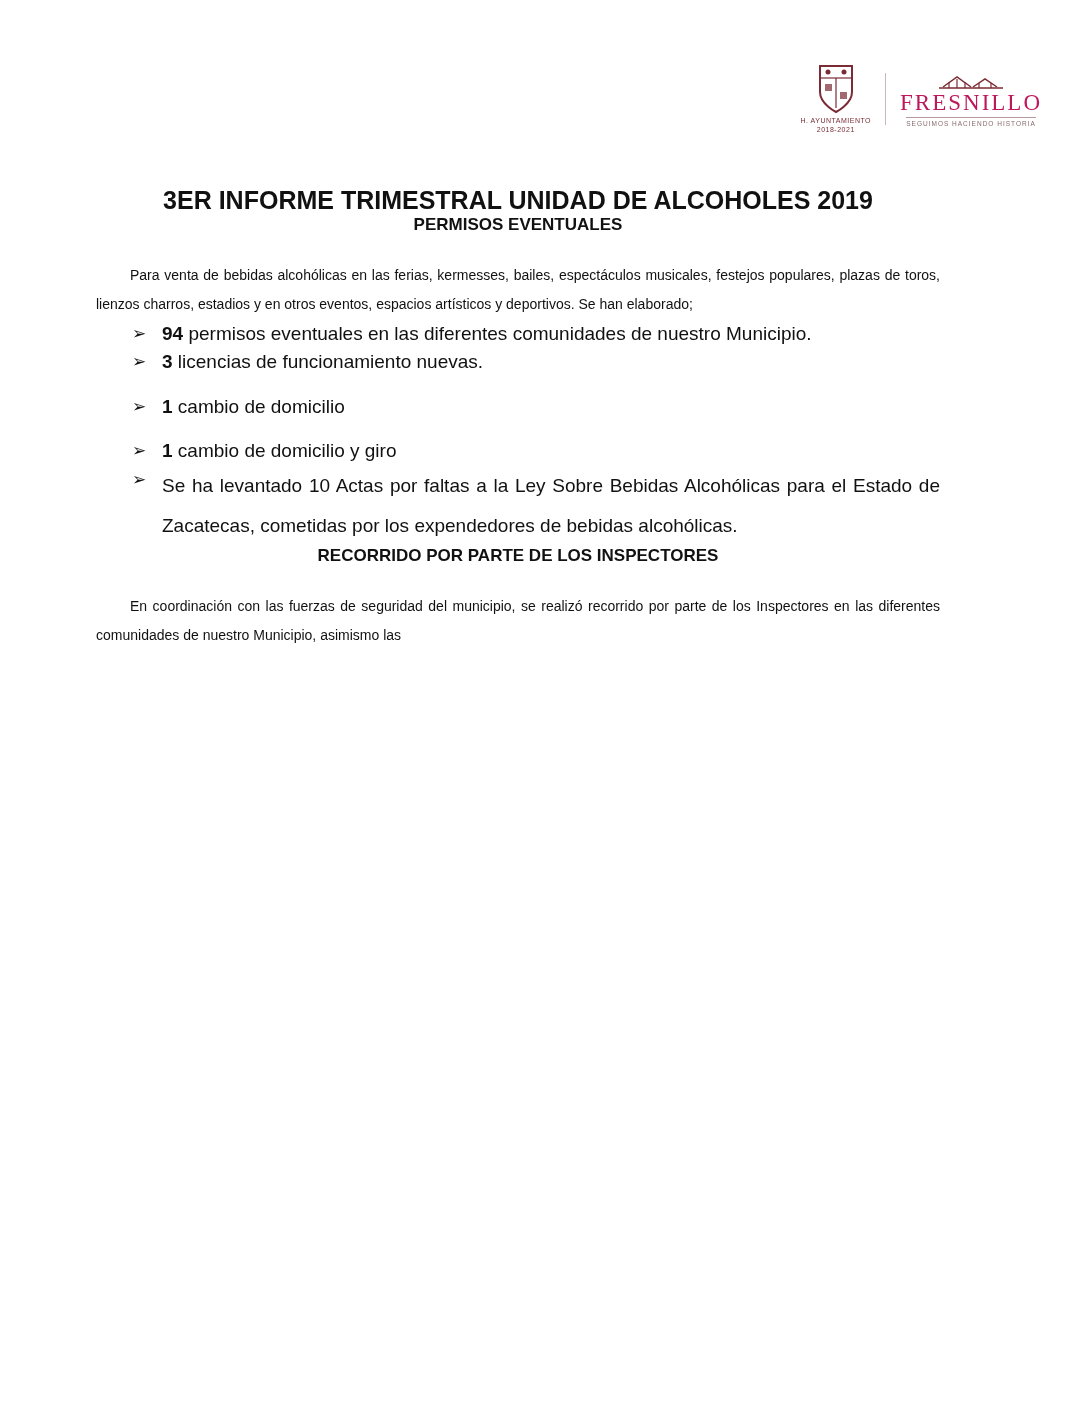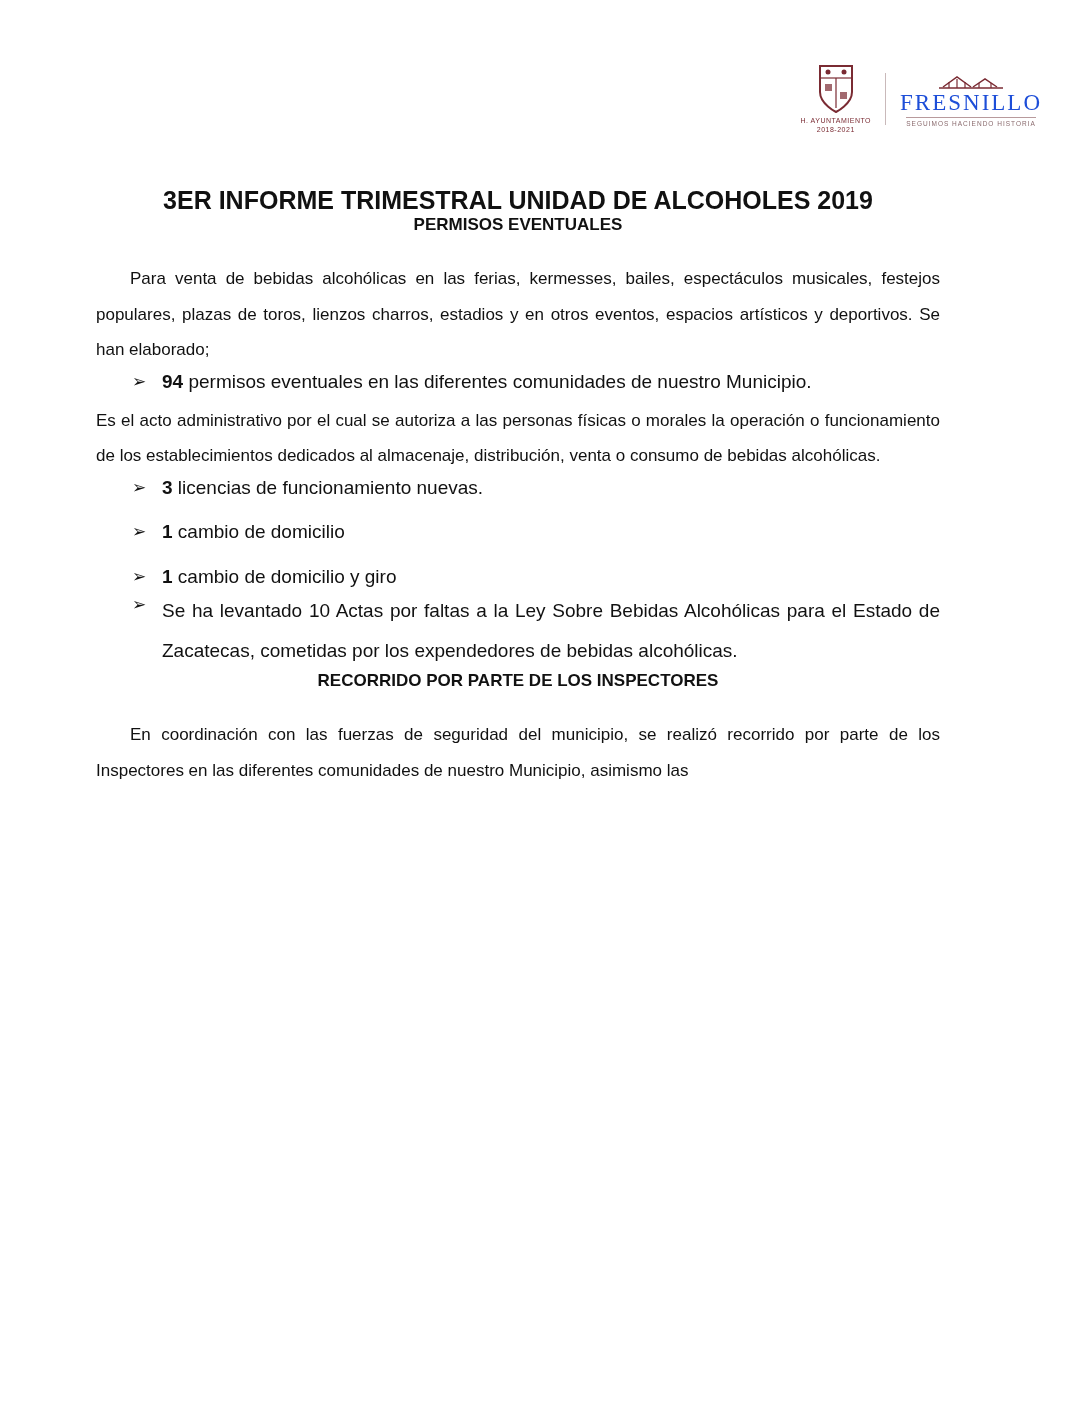--- a/index.html
+++ b/index.html
@@ -31,21 +31,21 @@
     color: #7a2b33;
     text-align: center;
     letter-spacing: 0.5px;
   }
   .logo-divider { width: 1px; height: 52px; background: #c9b9ba; }
   .fresnillo-block { display: flex; flex-direction: column; align-items: center; }
   .brand-word {
     font-family: "Liberation Serif", serif;
     font-size: 23px;
     letter-spacing: 2px;
-    color: #1d4ed8;
+    color: #be185d;
     line-height: 24px;
   }
   .brand-tagline {
     margin-top: 2px;
     padding-top: 2px;
     border-top: 1px solid #b89a9c;
     font-size: 6.5px;
     letter-spacing: 1px;
     color: #8a6a6d;
     text-transform: uppercase;
@@ -72,21 +72,21 @@
     font-size: 17px;
     font-weight: bold;
   }
   .h-permisos   { margin-top: 118px; }
   .h-licencias  { margin-top: 72px; }
   .h-actas      { margin-top: 40px; }
   .h-recorrido  { margin-top: 64px; }
 
   p.body-par {
     margin: 26px 0 0 0;
-    font-size: 17px;
+    font-size: 14px;
     line-height: 2.1;
     text-align: justify;
   }
   p.body-par.indent { text-indent: 34px; }
   p.tight { margin-top: 6px; }
 
   ul.bullet-list {
     list-style: none;
     margin: 0;
     padding: 0 0 0 36px;
@@ -162,21 +162,20 @@
     <p class="body-par indent">Para venta de bebidas alcohólicas en las ferias, kermesses, bailes, espectáculos musicales, festejos populares, plazas de toros, lienzos charros, estadios y en otros eventos, espacios artísticos y deportivos. Se han elaborado;</p>
 
     <ul class="bullet-list m-bullets-1">
       <li class="bullet-item">
         <span class="arrow-glyph">➢</span>
         <span class="bullet-text"><b class="num">94</b><span> permisos eventuales en las diferentes comunidades de nuestro Municipio.</span></span>
       </li>
     </ul>
 
 
-    <p class="body-par tight">Es el acto administrativo por el cual se autoriza a las personas físicas o morales la operación o funcionamiento de los establecimientos dedicados al almacenaje, distribución, venta o consumo de bebidas alcohólicas.</p>
 
     <ul class="bullet-list m-bullets-2">
       <li class="bullet-item">
         <span class="arrow-glyph">➢</span>
         <span class="bullet-text"><b class="num">3</b><span> licencias de funcionamiento nuevas.</span></span>
       </li>
       <li class="bullet-item">
         <span class="arrow-glyph">➢</span>
         <span class="bullet-text"><b class="num">1</b><span> cambio de domicilio</span></span>
       </li>

